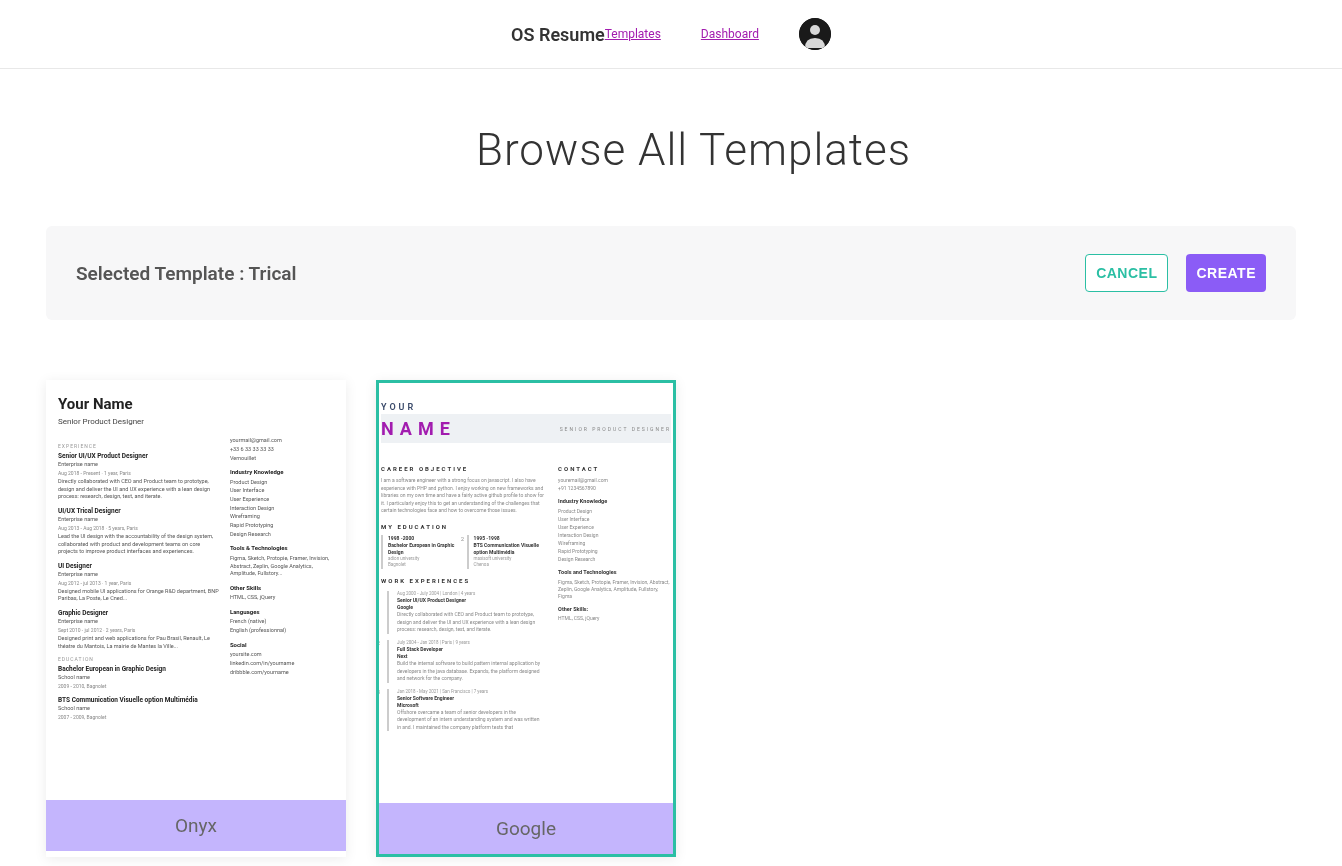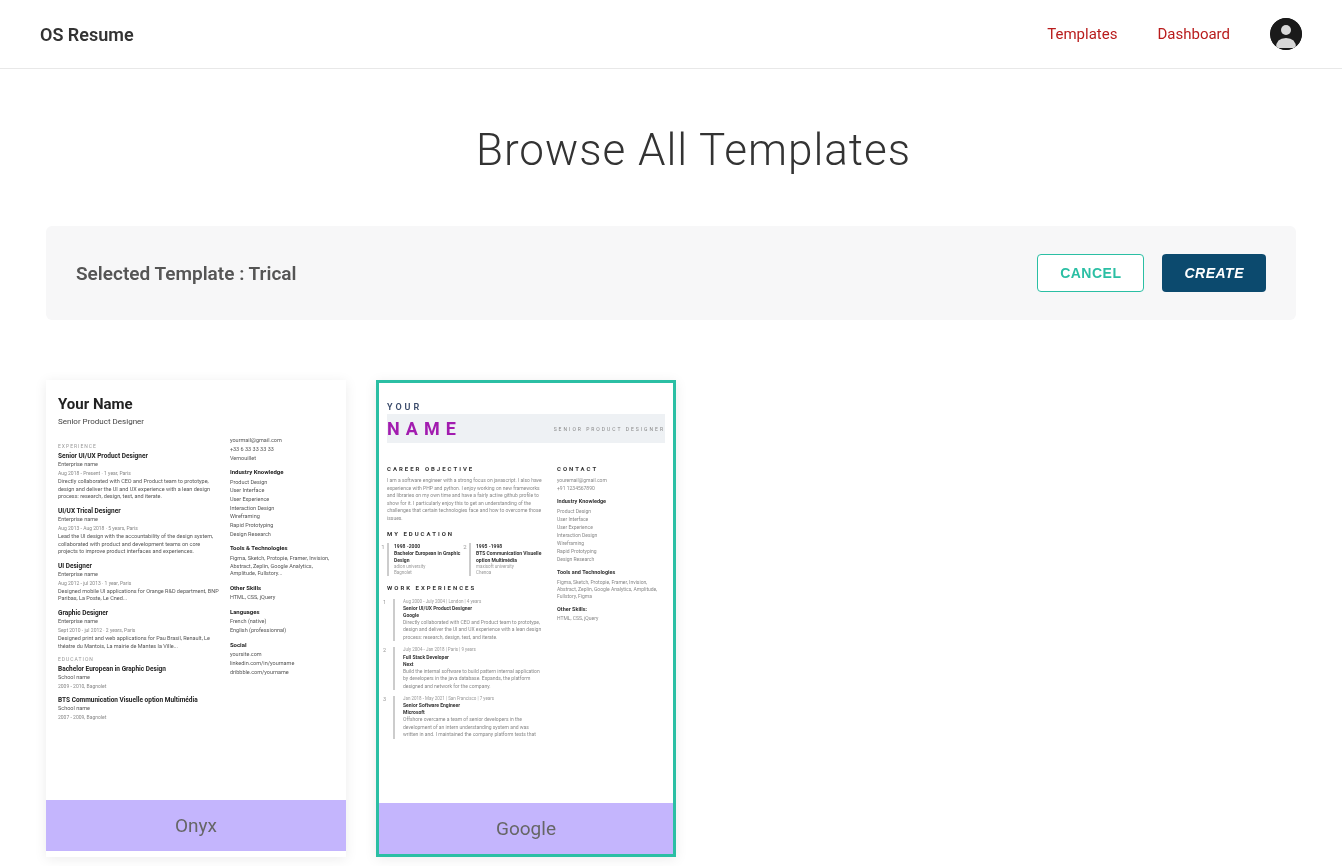--- a/index.html
+++ b/index.html
@@ -4,38 +4,39 @@
   <style>
     * { margin: 0; padding: 0; box-sizing: border-box; }
     body {
       font-family: -apple-system, BlinkMacSystemFont, "Segoe UI", Roboto, sans-serif;
       background: #fff;
       color: #333;
     }
     .header {
       display: flex;
       align-items: center;
-      justify-content: space-between;
+      justify-content: center;
       padding: 18px 40px;
       border-bottom: 1px solid #e8e8e8;
     }
     .logo {
       font-size: 18px;
       font-weight: 600;
       color: #333;
     }
     .nav {
       display: flex;
       align-items: center;
       gap: 40px;
     }
     .nav-link {
-      font-size: 15px;
-      color: #b91c1c;
+      font-size: 12px;
+      color: #a21caf;
       cursor: pointer;
+      text-decoration: underline;
     }
     .avatar {
       width: 32px;
       height: 32px;
       border-radius: 50%;
       background: #1a1a1a;
       display: flex;
       align-items: center;
       justify-content: center;
       cursor: pointer;
@@ -64,37 +65,36 @@
     .selection-label {
       font-size: 19px;
       font-weight: 600;
       color: #555;
     }
     .selection-actions {
       display: flex;
       gap: 18px;
     }
     .btn {
-      padding: 10px 22px;
+      padding: 10px 10px;
       border-radius: 4px;
       font-size: 14px;
       font-weight: 600;
       letter-spacing: 0.5px;
       cursor: pointer;
       border: none;
     }
     .btn-cancel {
       background: #fff;
       border: 1px solid #2bbfa4;
       color: #2bbfa4;
     }
     .btn-create {
-      background: #0c4a6e;
+      background: #8b5cf6;
       color: #fff;
-      font-style: italic;
     }
     .templates-grid {
       max-width: 1250px;
       margin: 0 auto;
       display: flex;
       gap: 30px;
       padding: 0 0 60px;
     }
     .template-card {
       width: 300px;
@@ -131,21 +131,21 @@
     .onyx .col-l { flex: 1.4; }
     .onyx .col-r { flex: 0.9; }
     .onyx .sec-h { font-size: 5px; letter-spacing: 1px; color: #999; text-transform: uppercase; margin: 6px 0 2px; }
     .onyx .job-t { font-size: 6.5px; font-weight: 700; color: #222; }
     .onyx .job-c { font-size: 5.5px; color: #555; }
     .onyx .job-d { font-size: 5px; color: #888; margin: 1px 0; }
     .onyx .job-p { font-size: 5.5px; color: #555; margin-bottom: 6px; }
     .onyx .r-line { font-size: 5.5px; color: #555; margin-bottom: 1px; }
     .onyx .r-head { font-size: 6px; font-weight: 700; color: #222; margin: 6px 0 2px; }
     
-    .trical { padding: 18px 8px; }
+    .trical { padding: 18px 2px; }
     .trical .p-name-1 { font-size: 9px; letter-spacing: 3px; color: #3a4a6a; font-weight: 600; }
     .trical .p-name-2 { font-size: 18px; letter-spacing: 6px; color: #a21caf; font-weight: 700; display: inline-block; }
     .trical .p-role { font-size: 5px; letter-spacing: 2px; color: #888; float: right; margin-top: 10px; }
     .trical .name-band { background: #eef1f4; padding: 2px 0; margin-bottom: 14px; }
     .trical .cols { display: flex; gap: 14px; }
     .trical .col-l { flex: 1.3; }
     .trical .col-r { flex: 0.9; }
     .trical .sec-h { font-size: 6px; letter-spacing: 2px; color: #333; font-weight: 700; margin: 8px 0 4px; text-transform: uppercase; }
     .trical .txt { font-size: 5px; color: #888; line-height: 1.5; }
     .trical .edu-row { display: flex; gap: 8px; margin-top: 4px; }

